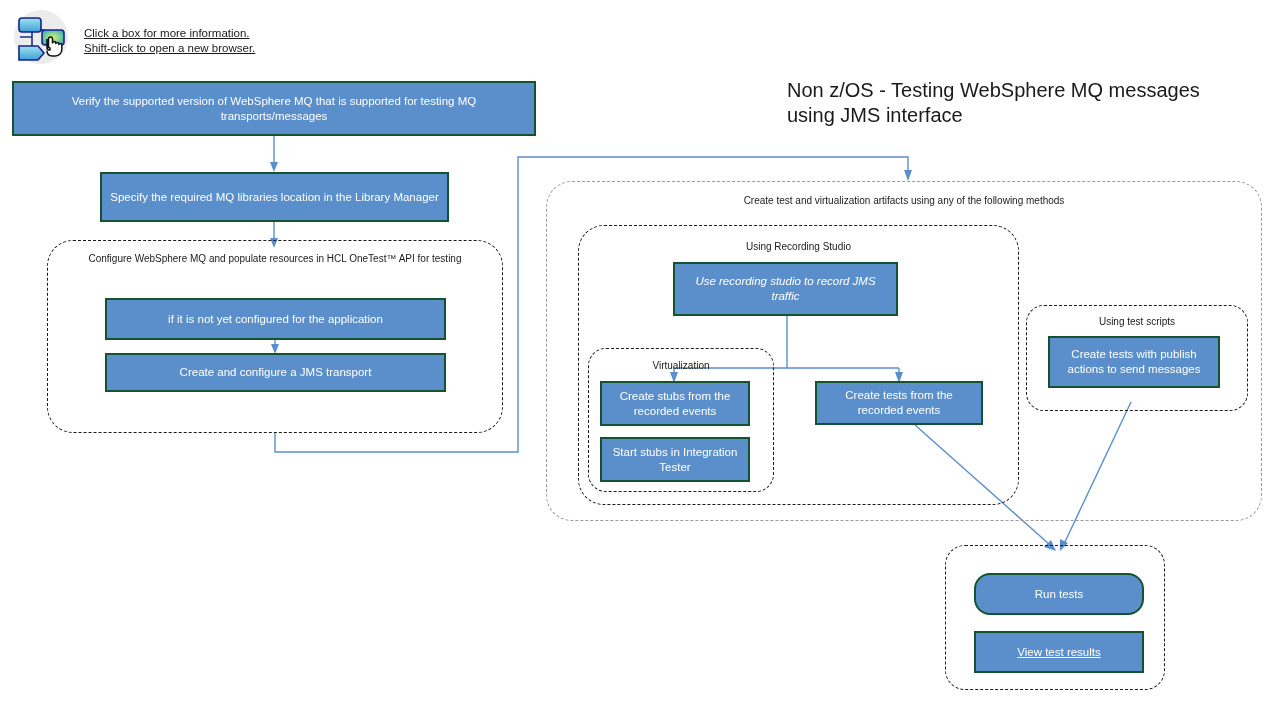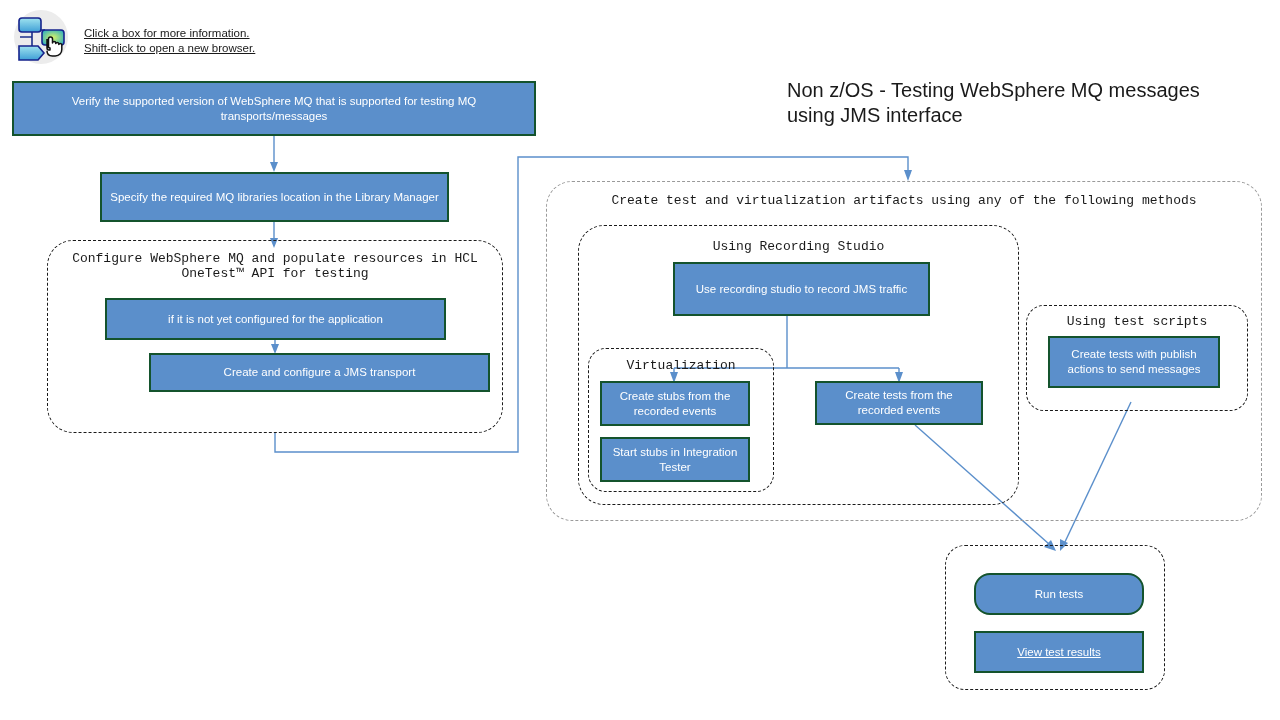--- a/index.html
+++ b/index.html
@@ -34,21 +34,21 @@
   }
 
   
   .dgroup{
     position:absolute;box-sizing:border-box;
     border:1.4px dashed #1a1a1a;border-radius:26px;background:transparent;
   }
   .dgroup.soft{border-color:#9a9a9a;border-width:1.3px;}
   .dgroup-label{
     position:absolute;left:0;right:0;text-align:center;
-    font-size:13px;line-height:15px;color:#1a1a1a;font-family:Liberation Mono, monospace;
+    font-size:10px;line-height:15px;color:#1a1a1a;
   }
 
   
   svg.wires{position:absolute;left:0;top:0;width:1280px;height:720px;
             pointer-events:none;overflow:visible;}
   .wire{fill:none;stroke:#5B8FCB;stroke-width:1.4px;}
   .wire-head{fill:#5B8FCB;}
 </style>
 </head>
 <body>
@@ -114,31 +114,31 @@
   </svg>
 
   <div class="pbox" style="left:12px;top:81px;width:524px;height:55px;">Verify the supported version of WebSphere MQ that is supported for testing MQ transports/messages</div>
 
   <div class="pbox" style="left:100px;top:172px;width:349px;height:50px;">Specify the required MQ libraries location in the Library Manager</div>
 
   <div class="dgroup" style="left:47px;top:240px;width:456px;height:193px;">
     <div class="dgroup-label" style="top:10px;">Configure WebSphere MQ and populate resources in HCL OneTest™ API for testing</div>
   </div>
   <div class="pbox" style="left:105px;top:298px;width:341px;height:42px;">if it is not yet configured for the application</div>
-  <div class="pbox" style="left:105px;top:353px;width:341px;height:39px;margin-left:44px;">Create and configure a JMS transport</div>
+  <div class="pbox" style="left:105px;top:353px;width:341px;height:39px;">Create and configure a JMS transport</div>
 
   <div class="dgroup soft" style="left:546px;top:181px;width:716px;height:340px;">
     <div class="dgroup-label" style="top:11px;">Create test and virtualization artifacts using any of the following methods</div>
   </div>
 
   <div class="dgroup" style="left:578px;top:225px;width:441px;height:280px;">
     <div class="dgroup-label" style="top:13px;">Using Recording Studio</div>
   </div>
 
-  <div class="pbox" style="left:673px;top:262px;width:257px;height:54px;">Use recording studio to record JMS traffic</div>
+  <div class="pbox" style="left:673px;top:262px;width:225px;height:54px;font-style:italic;">Use recording studio to record JMS traffic</div>
 
   <div class="dgroup" style="left:588px;top:348px;width:186px;height:144px;border-radius:18px;">
     <div class="dgroup-label" style="top:9px;">Virtualization</div>
   </div>
   <div class="pbox" style="left:600px;top:381px;width:150px;height:45px;">Create stubs from the recorded events</div>
   <div class="pbox" style="left:600px;top:437px;width:150px;height:45px;">Start stubs in Integration Tester</div>
 
   <div class="pbox" style="left:815px;top:381px;width:168px;height:44px;">Create tests from the recorded events</div>
 
   <div class="dgroup" style="left:1026px;top:305px;width:222px;height:106px;border-radius:18px;">

